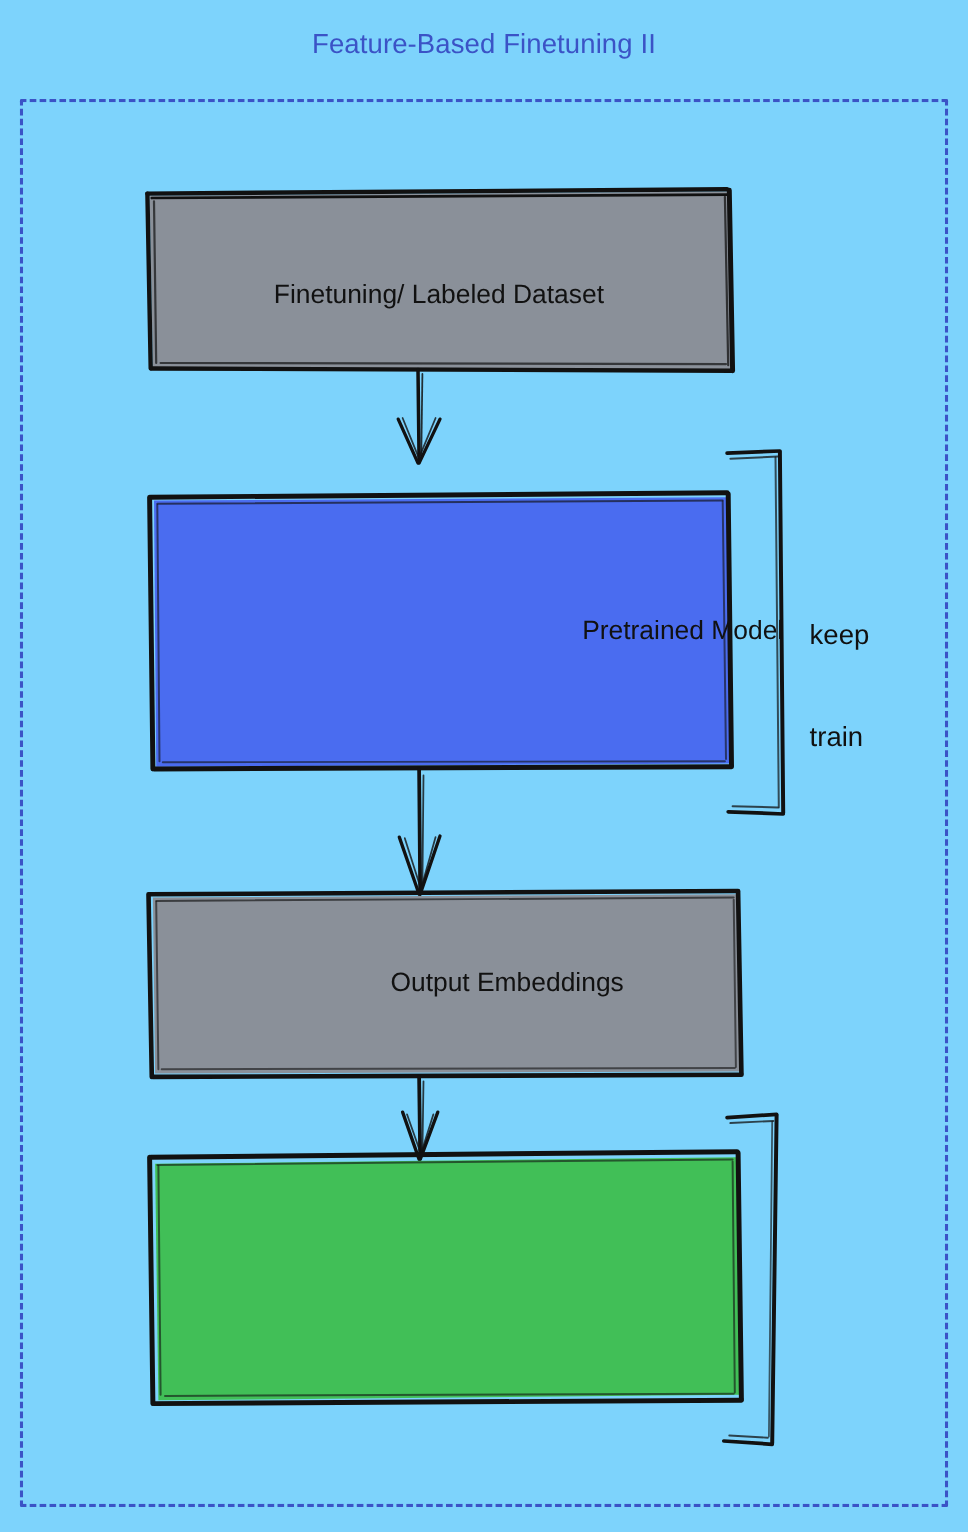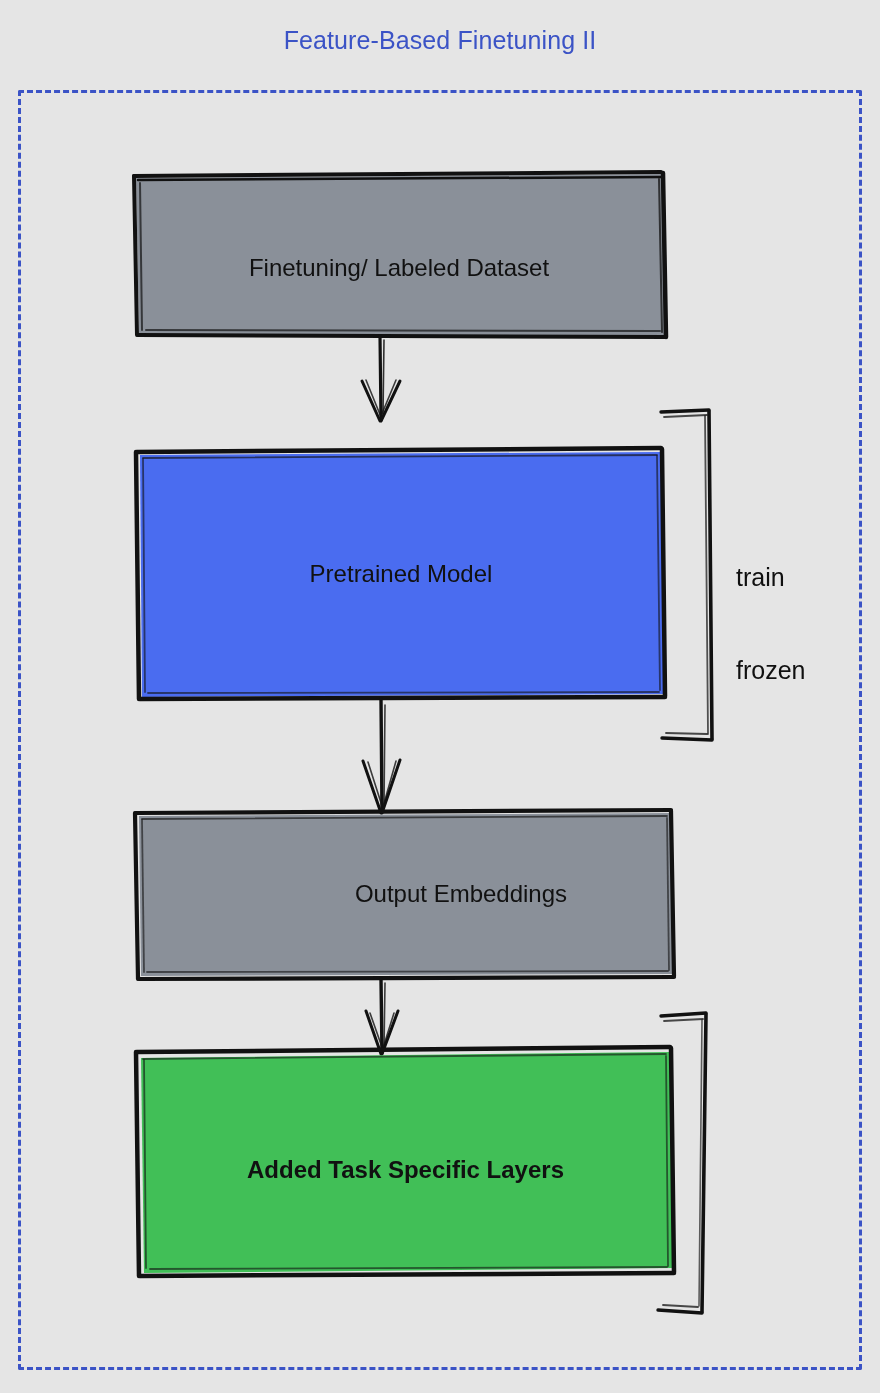--- a/index.html
+++ b/index.html
@@ -8,21 +8,21 @@
     background: #ffffff;
   }
   body {
     font-family: "Liberation Sans", sans-serif;
     -webkit-font-smoothing: antialiased;
   }
   #canvas {
     position: relative;
     width: 880px;
     height: 1393px;
-    background: #e5e5e5;
+    background: #7dd3fc;
     overflow: hidden;
   }
   #diagram-title {
     position: absolute;
     left: 0;
     top: 26px;
     width: 880px;
     text-align: center;
     font-size: 25px;
     font-weight: 400;
@@ -168,25 +168,24 @@
       <path d="M664,1021 L703,1019" fill="none" stroke="#111" stroke-width="1.8" stroke-linecap="round" opacity="0.75"></path>
       <path d="M706,1014 L702,1312" fill="none" stroke="#111" stroke-width="3.6" stroke-linecap="round"></path>
       <path d="M702,1020 L699,1306" fill="none" stroke="#111" stroke-width="1.6" stroke-linecap="round" opacity="0.65"></path>
       <path d="M702,1313 L658,1310" fill="none" stroke="#111" stroke-width="3.4" stroke-linecap="round"></path>
       <path d="M698,1307 L663,1305" fill="none" stroke="#111" stroke-width="1.8" stroke-linecap="round" opacity="0.75"></path>
     </g>
   </svg>
 
   <div class="node-label" style="left:136px; top:222px; width:526px;margin-top:32px;">Finetuning/ Labeled Dataset</div>
 
-  <div class="node-label" style="left:140px; top:560px; width:522px;">Pretrained Model</div>
+  <div class="node-label" style="left:140px; top:560px; width:572px;text-align:right;">Pretrained Model</div>
 
   <div class="node-label" style="left:139px; top:880px; width:644px;">Output Embeddings</div>
 
-  <div class="node-label" style="left:141px; top:1156px; width:529px; font-weight:600;">Added Task Specific Layers</div>
 
   <div class="bracket-label" style="left:736px; top:500px;">
+    <div>keep</div>
     <div>train</div>
-    <div>frozen</div>
   </div>
 
 
 </div>
 
 </body></html>

